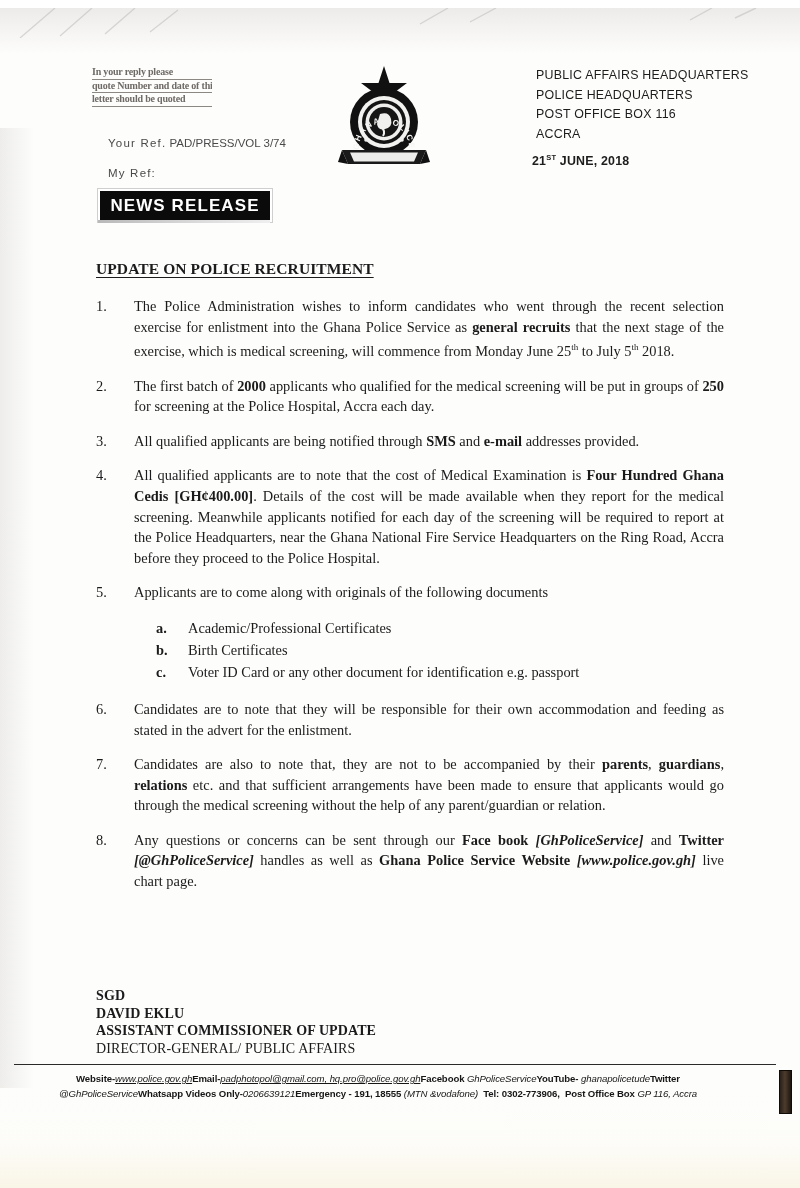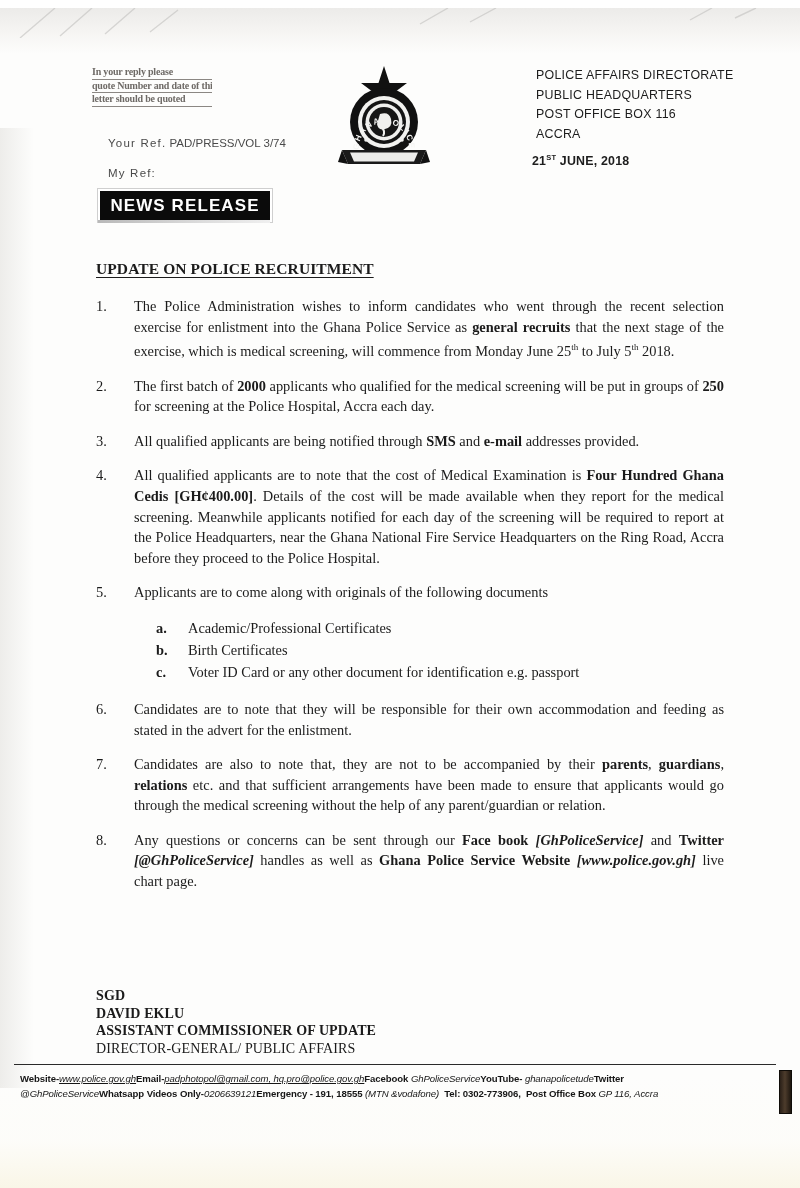--- a/index.html
+++ b/index.html
@@ -198,27 +198,28 @@
 
   
   .footer-rule {
     position: absolute;
     left: 14px; top: 1056px;
     width: 762px; height: 0;
     border-top: 1.6px solid #2a2a2a;
   }
   .footer {
     position: absolute;
-    left: 20px; top: 1064px;
+    left: 2px; top: 1064px;
     width: 752px;
     font-family: "Liberation Sans", sans-serif;
     font-size: 9.6px;
     line-height: 14.5px;
     color: #161616;
     font-style: italic;
+    text-align: center;
   }
   .footer .b { font-weight: bold; font-style: normal; }
   .footer .u { text-decoration: underline; }
   .footer .row { white-space: nowrap; letter-spacing: -0.1px; }
 </style>
 </head>
 <body>
 
 <div class="page">
 
@@ -270,22 +271,22 @@
     <path d="M45,63 q5,4 2,9" stroke="#f0f0ee" stroke-width="2" fill="none"></path>
     <circle cx="30" cy="76" r="1.8" fill="#f0f0ee"></circle>
     <circle cx="66" cy="76" r="1.8" fill="#f0f0ee"></circle>
     <path d="M6,86 L90,86 L84,100 L12,100 Z" fill="#1a1a1a"></path>
     <path d="M14,88.5 L82,88.5 L78,97.5 L18,97.5 Z" fill="#ededeb"></path>
     <path d="M6,86 L2,98 L12,100 Z" fill="#111"></path>
     <path d="M90,86 L94,98 L84,100 Z" fill="#111"></path>
   </svg>
 
   <div class="address">
-    <div>POLICE AFFAIRS DIRECTORATE</div>
-    <div>PUBLIC HEADQUARTERS</div>
+    <div>PUBLIC AFFAIRS HEADQUARTERS</div>
+    <div>POLICE HEADQUARTERS</div>
     <div>POST OFFICE BOX 116</div>
     <div>ACCRA</div>
   </div>
   <div class="date">
     <span>21</span><sup>ST</sup><span> JUNE, 2018</span>
   </div>
 
   <div class="banner">
     <span>NEWS  RELEASE</span>
   </div>

